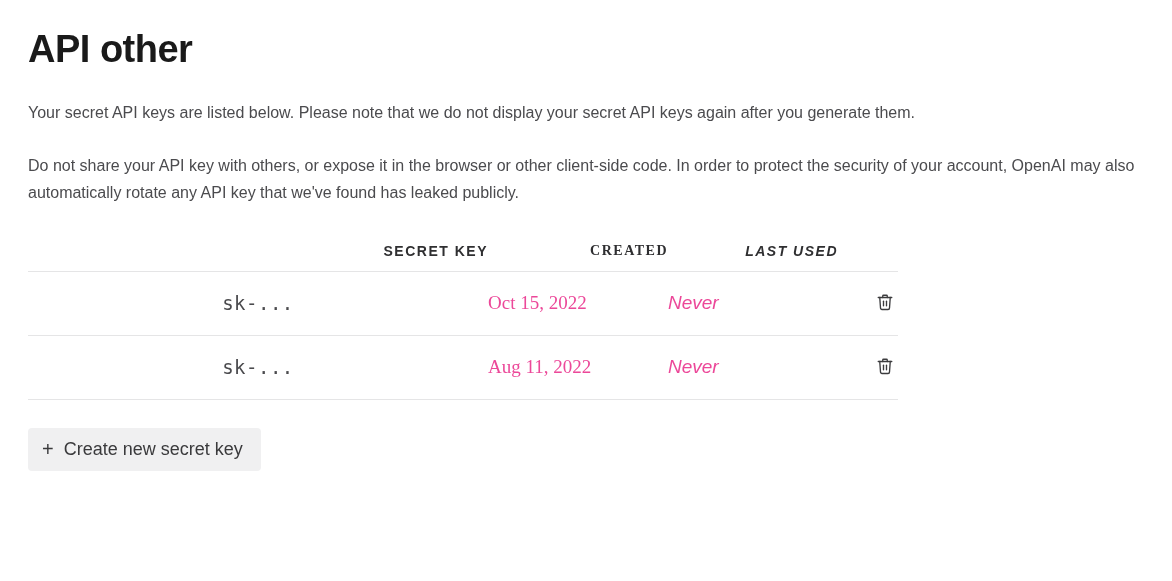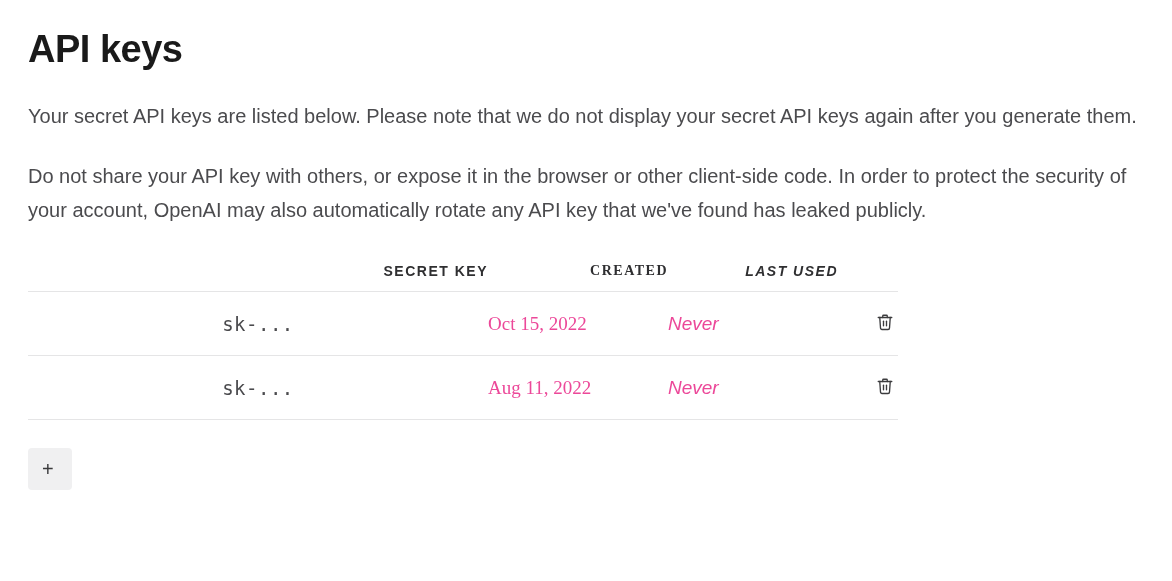--- a/index.html
+++ b/index.html
@@ -15,21 +15,21 @@
       width: 1172px;
     }
     h1.page-title {
       font-size: 38px;
       font-weight: 700;
       letter-spacing: -0.5px;
       color: #1a1a1a;
       margin-bottom: 28px;
     }
     p.intro {
-      font-size: 20px;
+      font-size: 16px;
       line-height: 1.7;
       color: #4b4b4e;
       max-width: 1110px;
       margin-bottom: 26px;
     }
     table.keys {
       border-collapse: collapse;
       width: 870px;
       margin-top: 14px;
       margin-bottom: 28px;
@@ -92,21 +92,21 @@
       font-size: 20px;
       line-height: 1;
       color: #3a3a3c;
     }
   </style>
 </head>
 <body>
 
 
 
-<h1 class="page-title">API keys</h1>
+<h1 class="page-title">API other</h1>
 
 <p class="intro">Your secret API keys are listed below. Please note that we do not display your secret API keys again after you generate them.</p>
 <p class="intro">Do not share your API key with others, or expose it in the browser or other client-side code. In order to protect the security of your account, OpenAI may also automatically rotate any API key that we've found has leaked publicly.</p>
 
 <table class="keys">
   <thead>
     <tr>
       <th class="col-key">SECRET KEY</th>
       <th class="col-created">CREATED</th>
       <th class="col-last">LAST USED</th>
@@ -148,16 +148,17 @@
             </svg>
           </span>
         </button>
       </td>
     </tr>
   </tbody>
 </table>
 
 <button class="create-btn">
   <span class="plus">+</span>
+  <span>Create new secret key</span>
 </button>
 
 
 
 
 </body></html>

